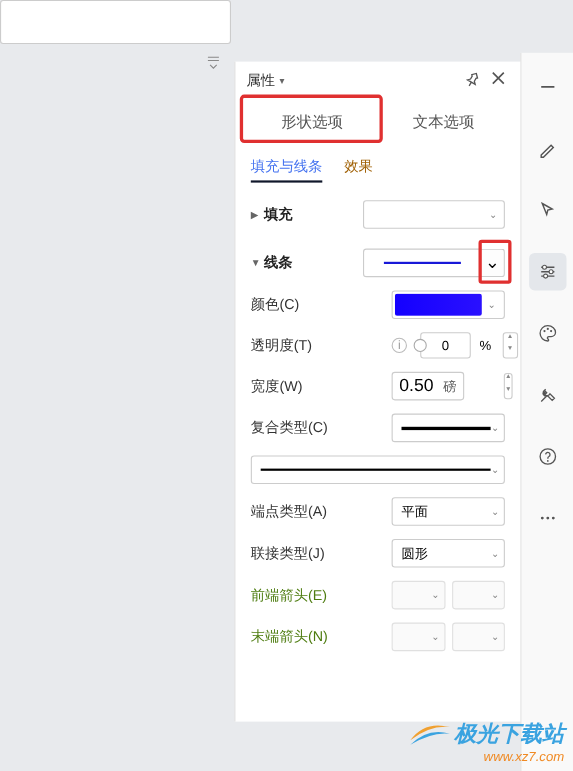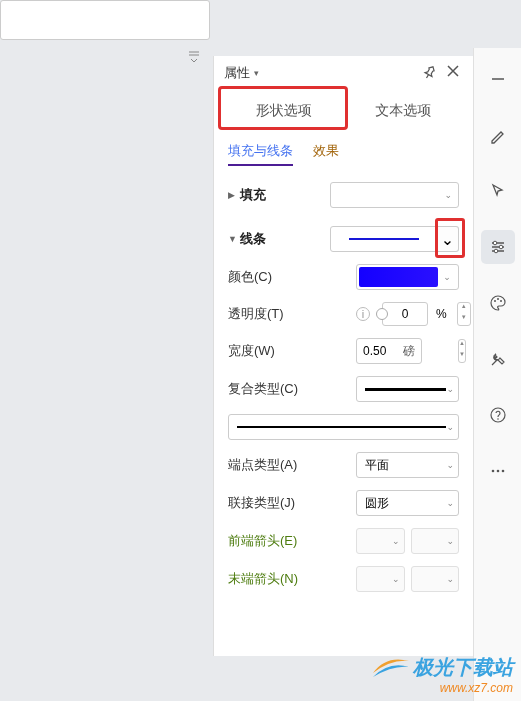--- a/index.html
+++ b/index.html
@@ -17,21 +17,21 @@
 .spacer { flex: 1; }
 .pin-ic, .close-ic { width: 16px; height: 16px; margin-left: 8px; color: #555; cursor: pointer; }
 
 .tabs { display: flex; margin: 4px 10px 0 10px; position: relative; }
 .tab { flex: 1; text-align: center; padding: 10px 0; font-size: 14px; color: #555; cursor: pointer; }
 .tab.active { font-weight: 500; }
 .red-box-tab { position: absolute; left: -6px; top: -6px; width: 130px; height: 44px; border: 3px solid #e03030; border-radius: 4px; pointer-events: none; }
 
 .subtabs { display: flex; padding: 12px 14px 6px 14px; gap: 20px; }
 .subtab { font-size: 13px; color: #a16207; cursor: pointer; padding-bottom: 4px; }
-.subtab.active { color: #4472f0; border-bottom: 2px solid #4c1d95; }
+.subtab.active { color: #4472f0; border-bottom: 2px solid #0f172a; }
 
 .section { padding: 10px 14px 8px 14px; display: flex; align-items: center; }
 .tri { font-size: 9px; color: #666; width: 12px; }
 .sec-label { font-size: 13px; font-weight: 600; color: #222; flex: 0 0 90px; }
 .swatch-dd { flex: 1; height: 26px; border: 1px solid #ccc; border-radius: 3px; background: #fff; display: flex; align-items: center; justify-content: flex-end; padding-right: 6px; cursor: pointer; }
 .swatch-dd .chv { font-size: 9px; color: #888; }
 
 .line-section { padding: 10px 14px 6px 14px; display: flex; align-items: center; position: relative; }
 .line-preview { flex: 1; height: 26px; border: 1px solid #ccc; border-radius: 3px 0 0 3px; background: #fff; display: flex; align-items: center; justify-content: center; }
 .line-preview .bar { width: 70px; height: 2.5px; background: #1818d8; }
@@ -55,21 +55,21 @@
 .info-ic { width: 14px; height: 14px; color: #999; font-size: 11px; border: 1px solid #bbb; border-radius: 50%; text-align: center; line-height: 12px; }
 .slider { flex: 1; height: 14px; position: relative; }
 .slider-track { position: absolute; top: 6px; left: 0; right: 0; height: 2px; background: #ddd; }
 .slider-thumb { position: absolute; top: 1px; left: 0; width: 12px; height: 12px; border: 1px solid #aaa; border-radius: 50%; background: #fff; }
 .num-in { width: 46px; height: 24px; border: 1px solid #ccc; border-radius: 3px; text-align: center; font-size: 12px; }
 .pct { font-size: 12px; margin-left: 2px; }
 .spin { width: 14px; height: 24px; border: 1px solid #ccc; border-radius: 3px; margin-left: 4px; display: flex; flex-direction: column; }
 .spin div { flex: 1; font-size: 6px; text-align: center; color: #888; }
 
 .width-in { flex: 1; height: 26px; border: 1px solid #ccc; border-radius: 3px; display: flex; align-items: center; padding: 0 6px; }
-.width-in input { border: none; outline: none; flex: 1; font-size: 12px; width: 40px; }
+.width-in input { border: none; outline: none; flex: 1; font-size: 16px; width: 40px; }
 .unit { font-size: 12px; color: #555; margin-left: auto; }
 
 .combo { flex: 1; height: 26px; border: 1px solid #ccc; border-radius: 3px; display: flex; align-items: center; padding: 0 4px 0 8px; font-size: 12px; cursor: pointer; background: #fff; }
 .combo .chv3 { margin-left: auto; font-size: 9px; color: #888; }
 .combo.dis { background: #fafafa; border-color: #e0e0e0; }
 .compound-bar { flex: 1; height: 3px; background: #000; }
 
 .arrow-combos { flex: 1; display: flex; gap: 6px; }
 .arrow-combos .combo { flex: 1; }
 

